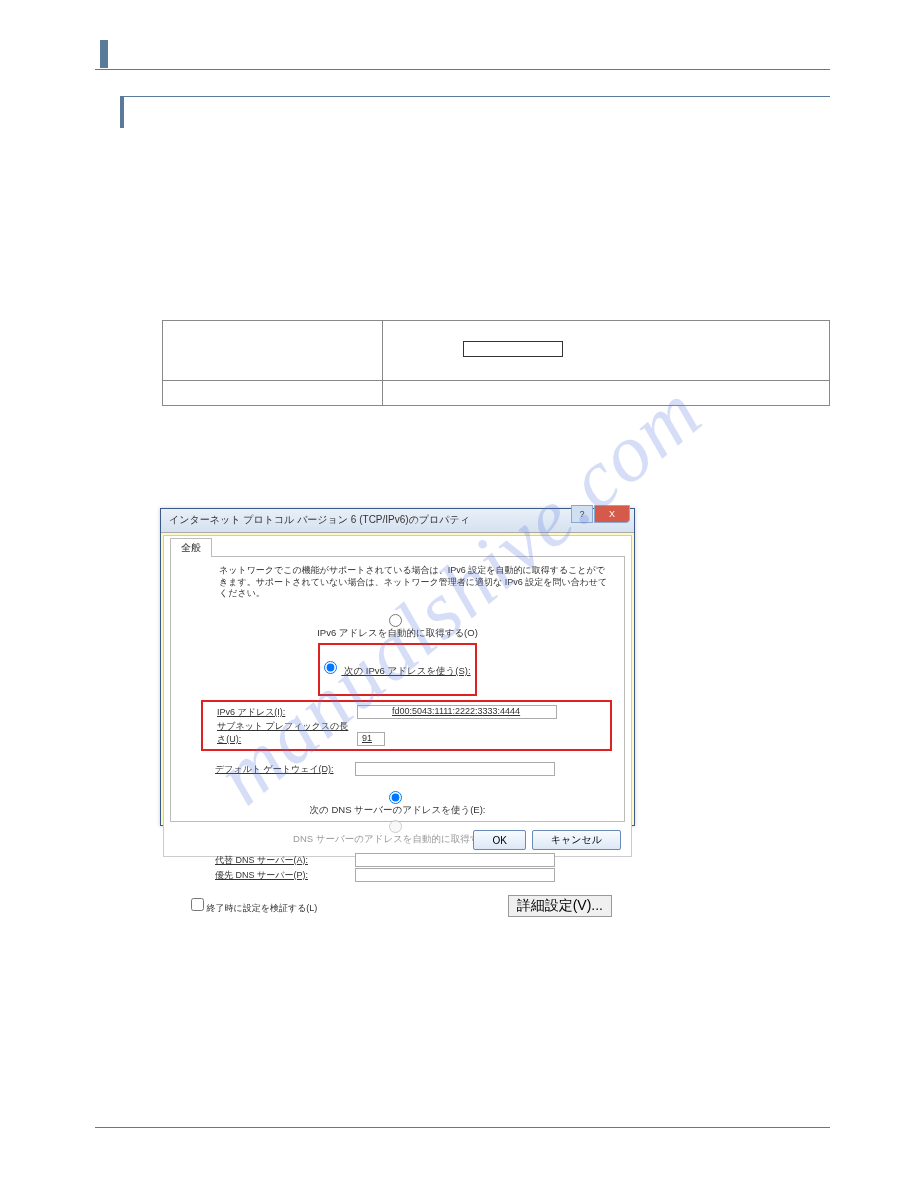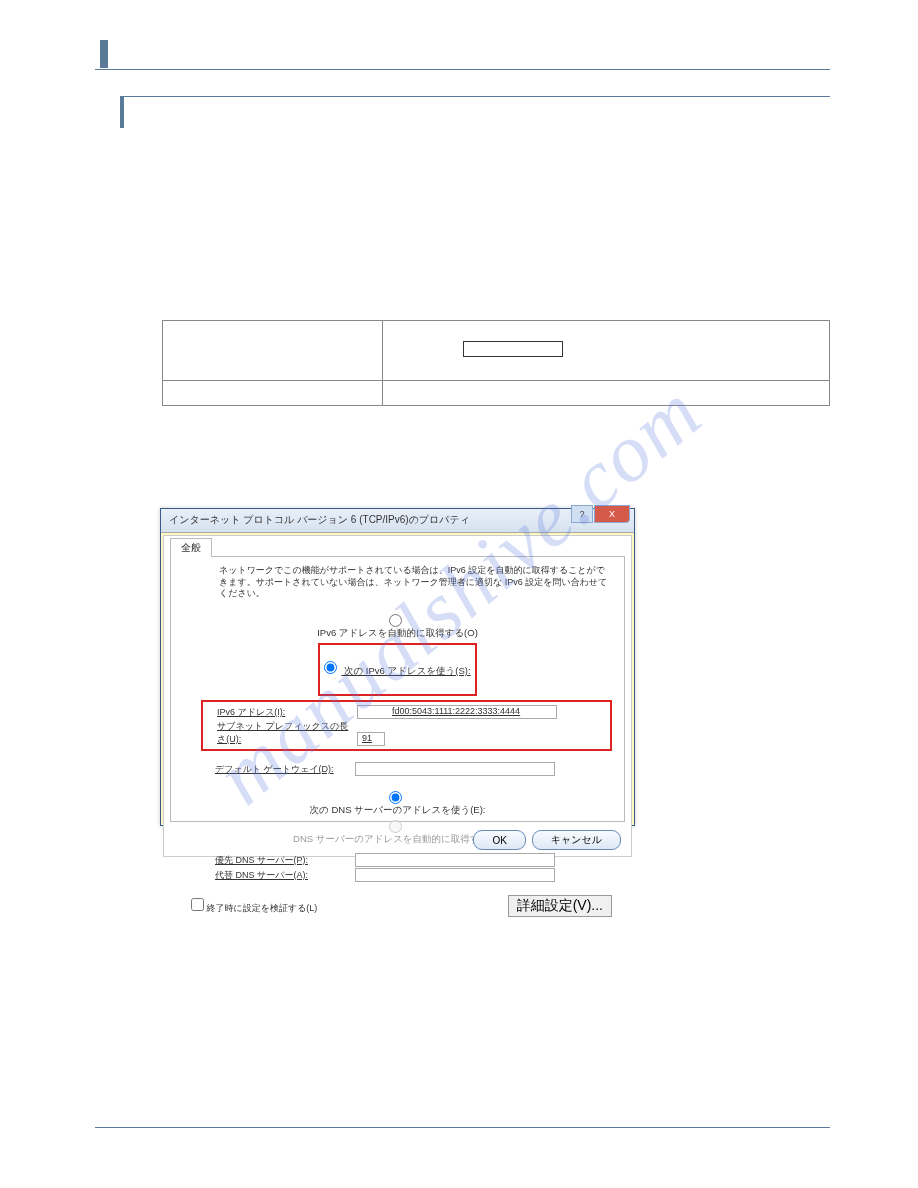--- a/index.html
+++ b/index.html
@@ -208,21 +208,21 @@
     bottom: 6px;
     right: 10px;
     display: flex;
     gap: 6px;
   }
   .dlg-btn {
     border: 1px solid #6a8ab8;
     background: linear-gradient(#f8fbff, #dde8f6);
     padding: 2px 18px;
     font-size: 10px;
-    border-radius: 9px;
+    border-radius: 2px;
   }
   .watermark {
     position: absolute;
     left: 50%;
     top: 50%;
     transform: translate(-50%, -50%) rotate(-40deg);
     font-size: 82px;
     color: rgba(90, 120, 220, 0.25);
     font-style: italic;
     font-family: Georgia, serif;
@@ -315,25 +315,25 @@
         <div class="radio-row">
           <input type="radio" checked="" style="">
           <span>次の DNS サーバーのアドレスを使う(E):</span>
         </div>
         <div class="radio-row" style="color:#999">
           <input type="radio" disabled="" style="">
           <span>DNS サーバーのアドレスを自動的に取得する(B)</span>
         </div>
         <div class="field-grid unboxed">
           <div class="field-row">
-            <span class="lbl">優先 DNS サーバー(P):</span>
+            <span class="lbl">代替 DNS サーバー(A):</span>
             <span class="val wide"></span>
           </div>
           <div class="field-row">
-            <span class="lbl">代替 DNS サーバー(A):</span>
+            <span class="lbl">優先 DNS サーバー(P):</span>
             <span class="val wide"></span>
           </div>
         </div>
       </div>
 
       <div class="checkbox-row">
         <span>
           <input type="checkbox" style="">
           <span>終了時に設定を検証する(L)</span>
         </span>

